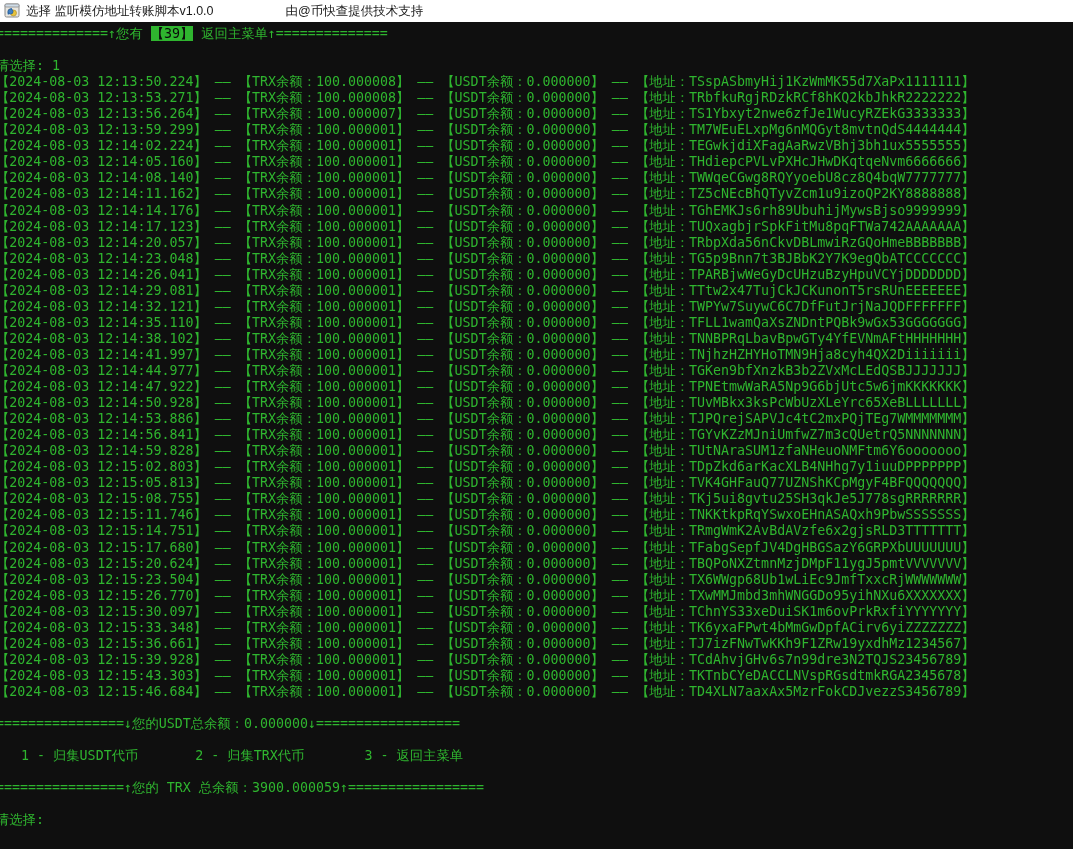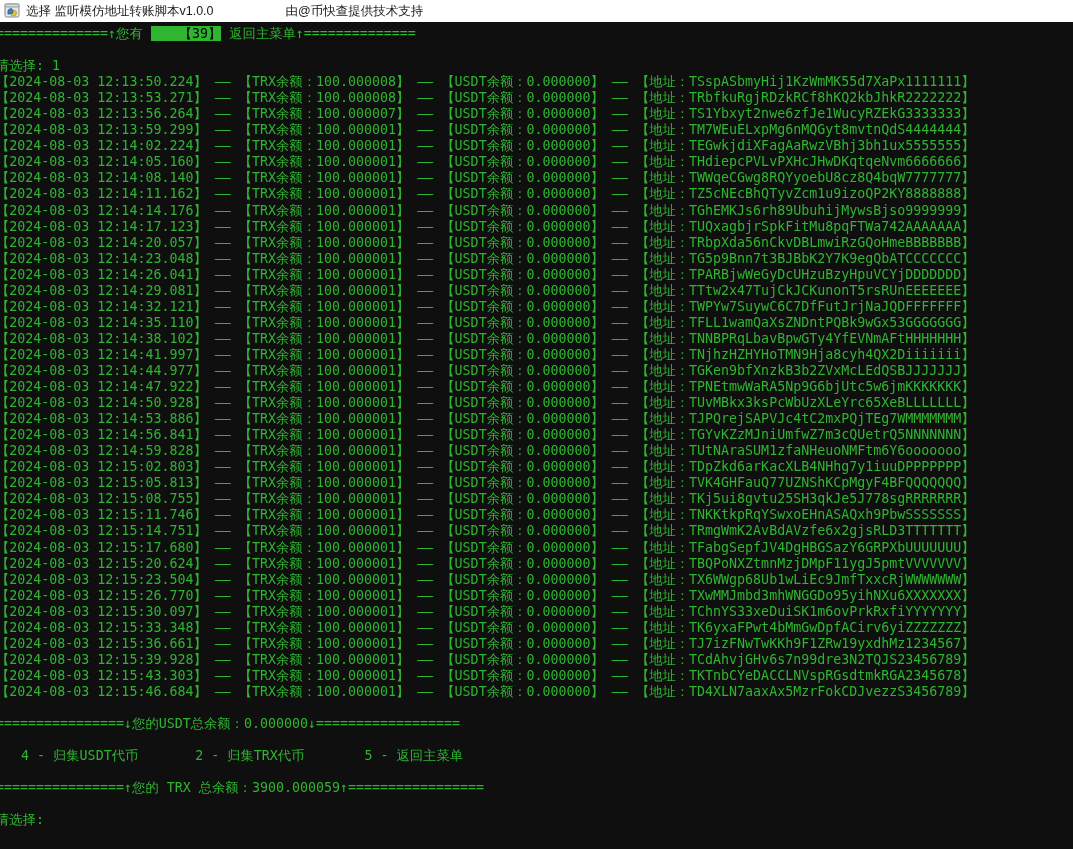--- a/index.html
+++ b/index.html
@@ -49,21 +49,20 @@
   }
   .console-inner { margin-left: -4px; }
   .line {
     white-space: pre;
     height: 16.05px;
   }
   .blank { height: 16.05px; }
   .badge {
     background: #2fb52f;
     color: #0a0a0a;
-    padding-left: 28px;
   }
   .menu-line { padding-left: 25px; }
   .menu-item-2 { margin-left: 57px; margin-top: 40px; }
   .menu-item-3 { margin-left: 60px; }
 </style>
 </head>
 <body>
 
 <div class="window">
 
@@ -129,21 +128,21 @@
           <div class="line">【2024-08-03 12:15:43.303】 —— 【TRX余额：100.000001】 —— 【USDT余额：0.000000】 —— 【地址：TKTnbCYeDACCLNVspRGsdtmkRGA2345678】</div>
           <div class="line">【2024-08-03 12:15:46.684】 —— 【TRX余额：100.000001】 —— 【USDT余额：0.000000】 —— 【地址：TD4XLN7aaxAx5MzrFokCDJvezzS3456789】</div>
         </div>
 
       <div class="blank"></div>
 
       <div class="line">================↓您的USDT总余额：0.000000↓==================</div>
 
       <div class="blank"></div>
 
-      <div class="line menu-line"><span>4 - 归集USDT代币</span><span class="menu-item-2">2 - 归集TRX代币</span><span class="menu-item-3">5 - 返回主菜单</span></div>
+      <div class="line menu-line"><span>1 - 归集USDT代币</span><span class="menu-item-2">2 - 归集TRX代币</span><span class="menu-item-3">3 - 返回主菜单</span></div>
 
       <div class="blank"></div>
 
       <div class="line">================↑您的 TRX 总余额：3900.000059↑=================</div>
 
       <div class="blank"></div>
 
       <div class="line">请选择:</div>
 
     </div>

